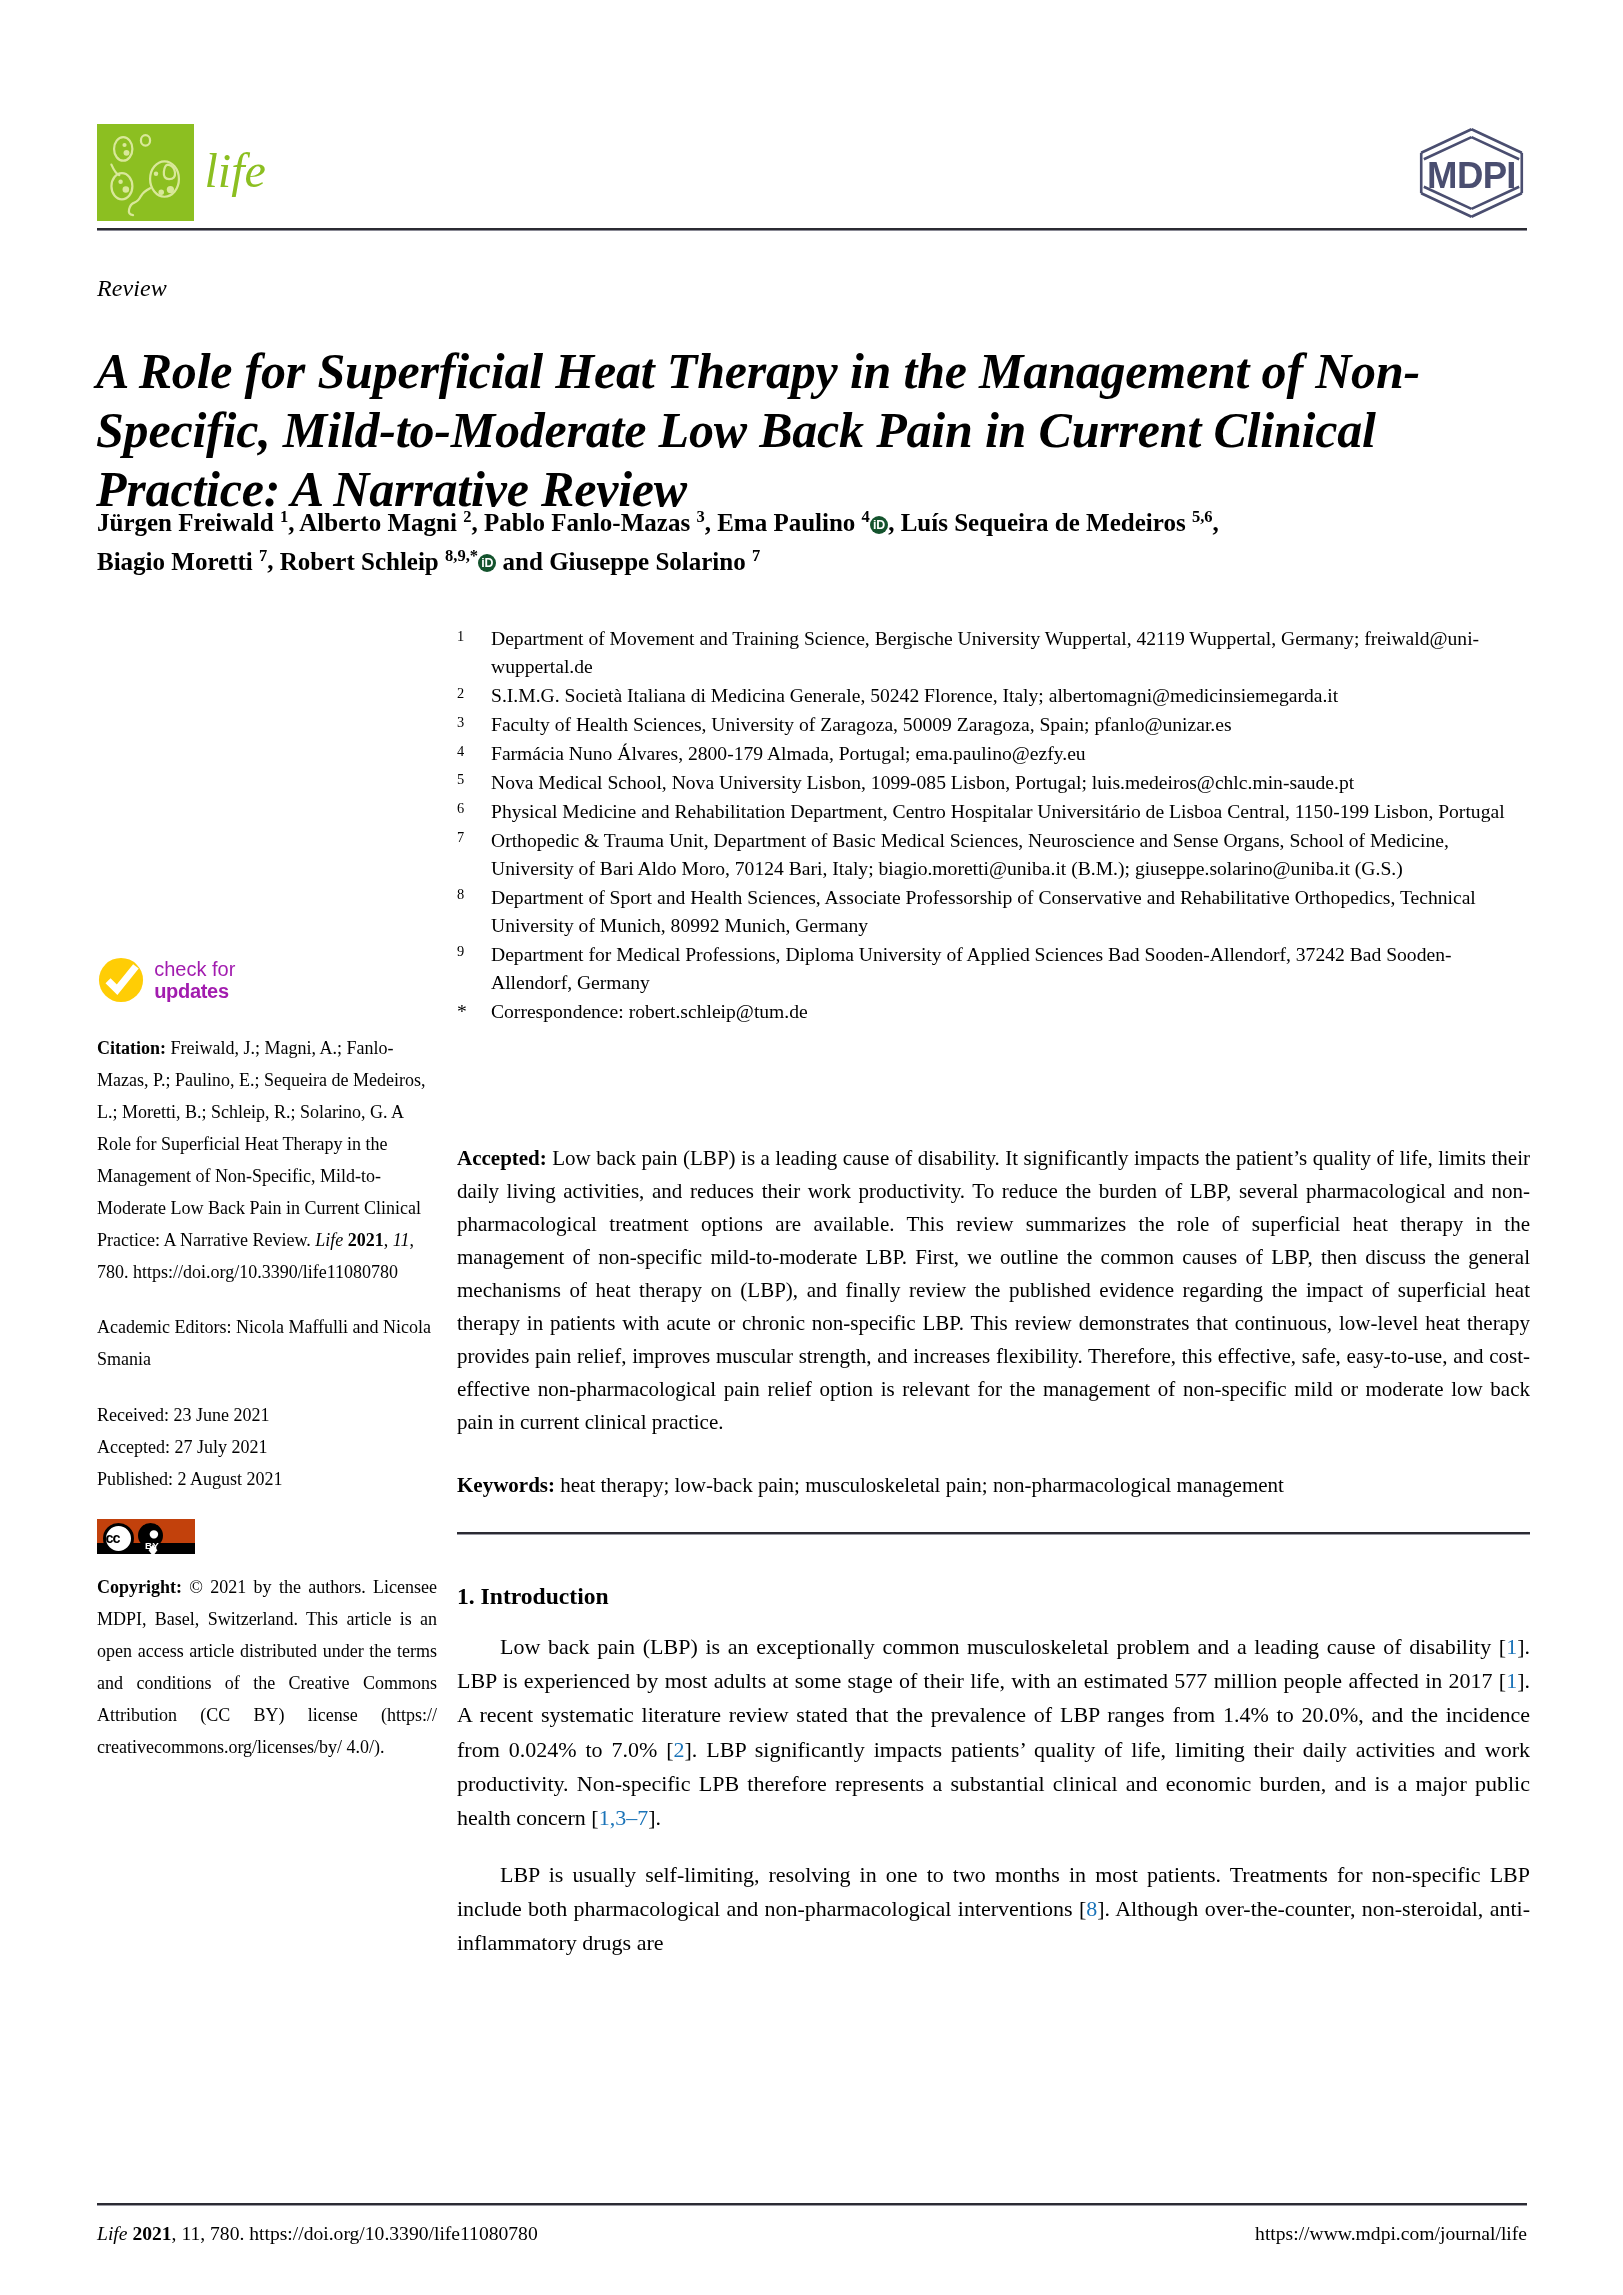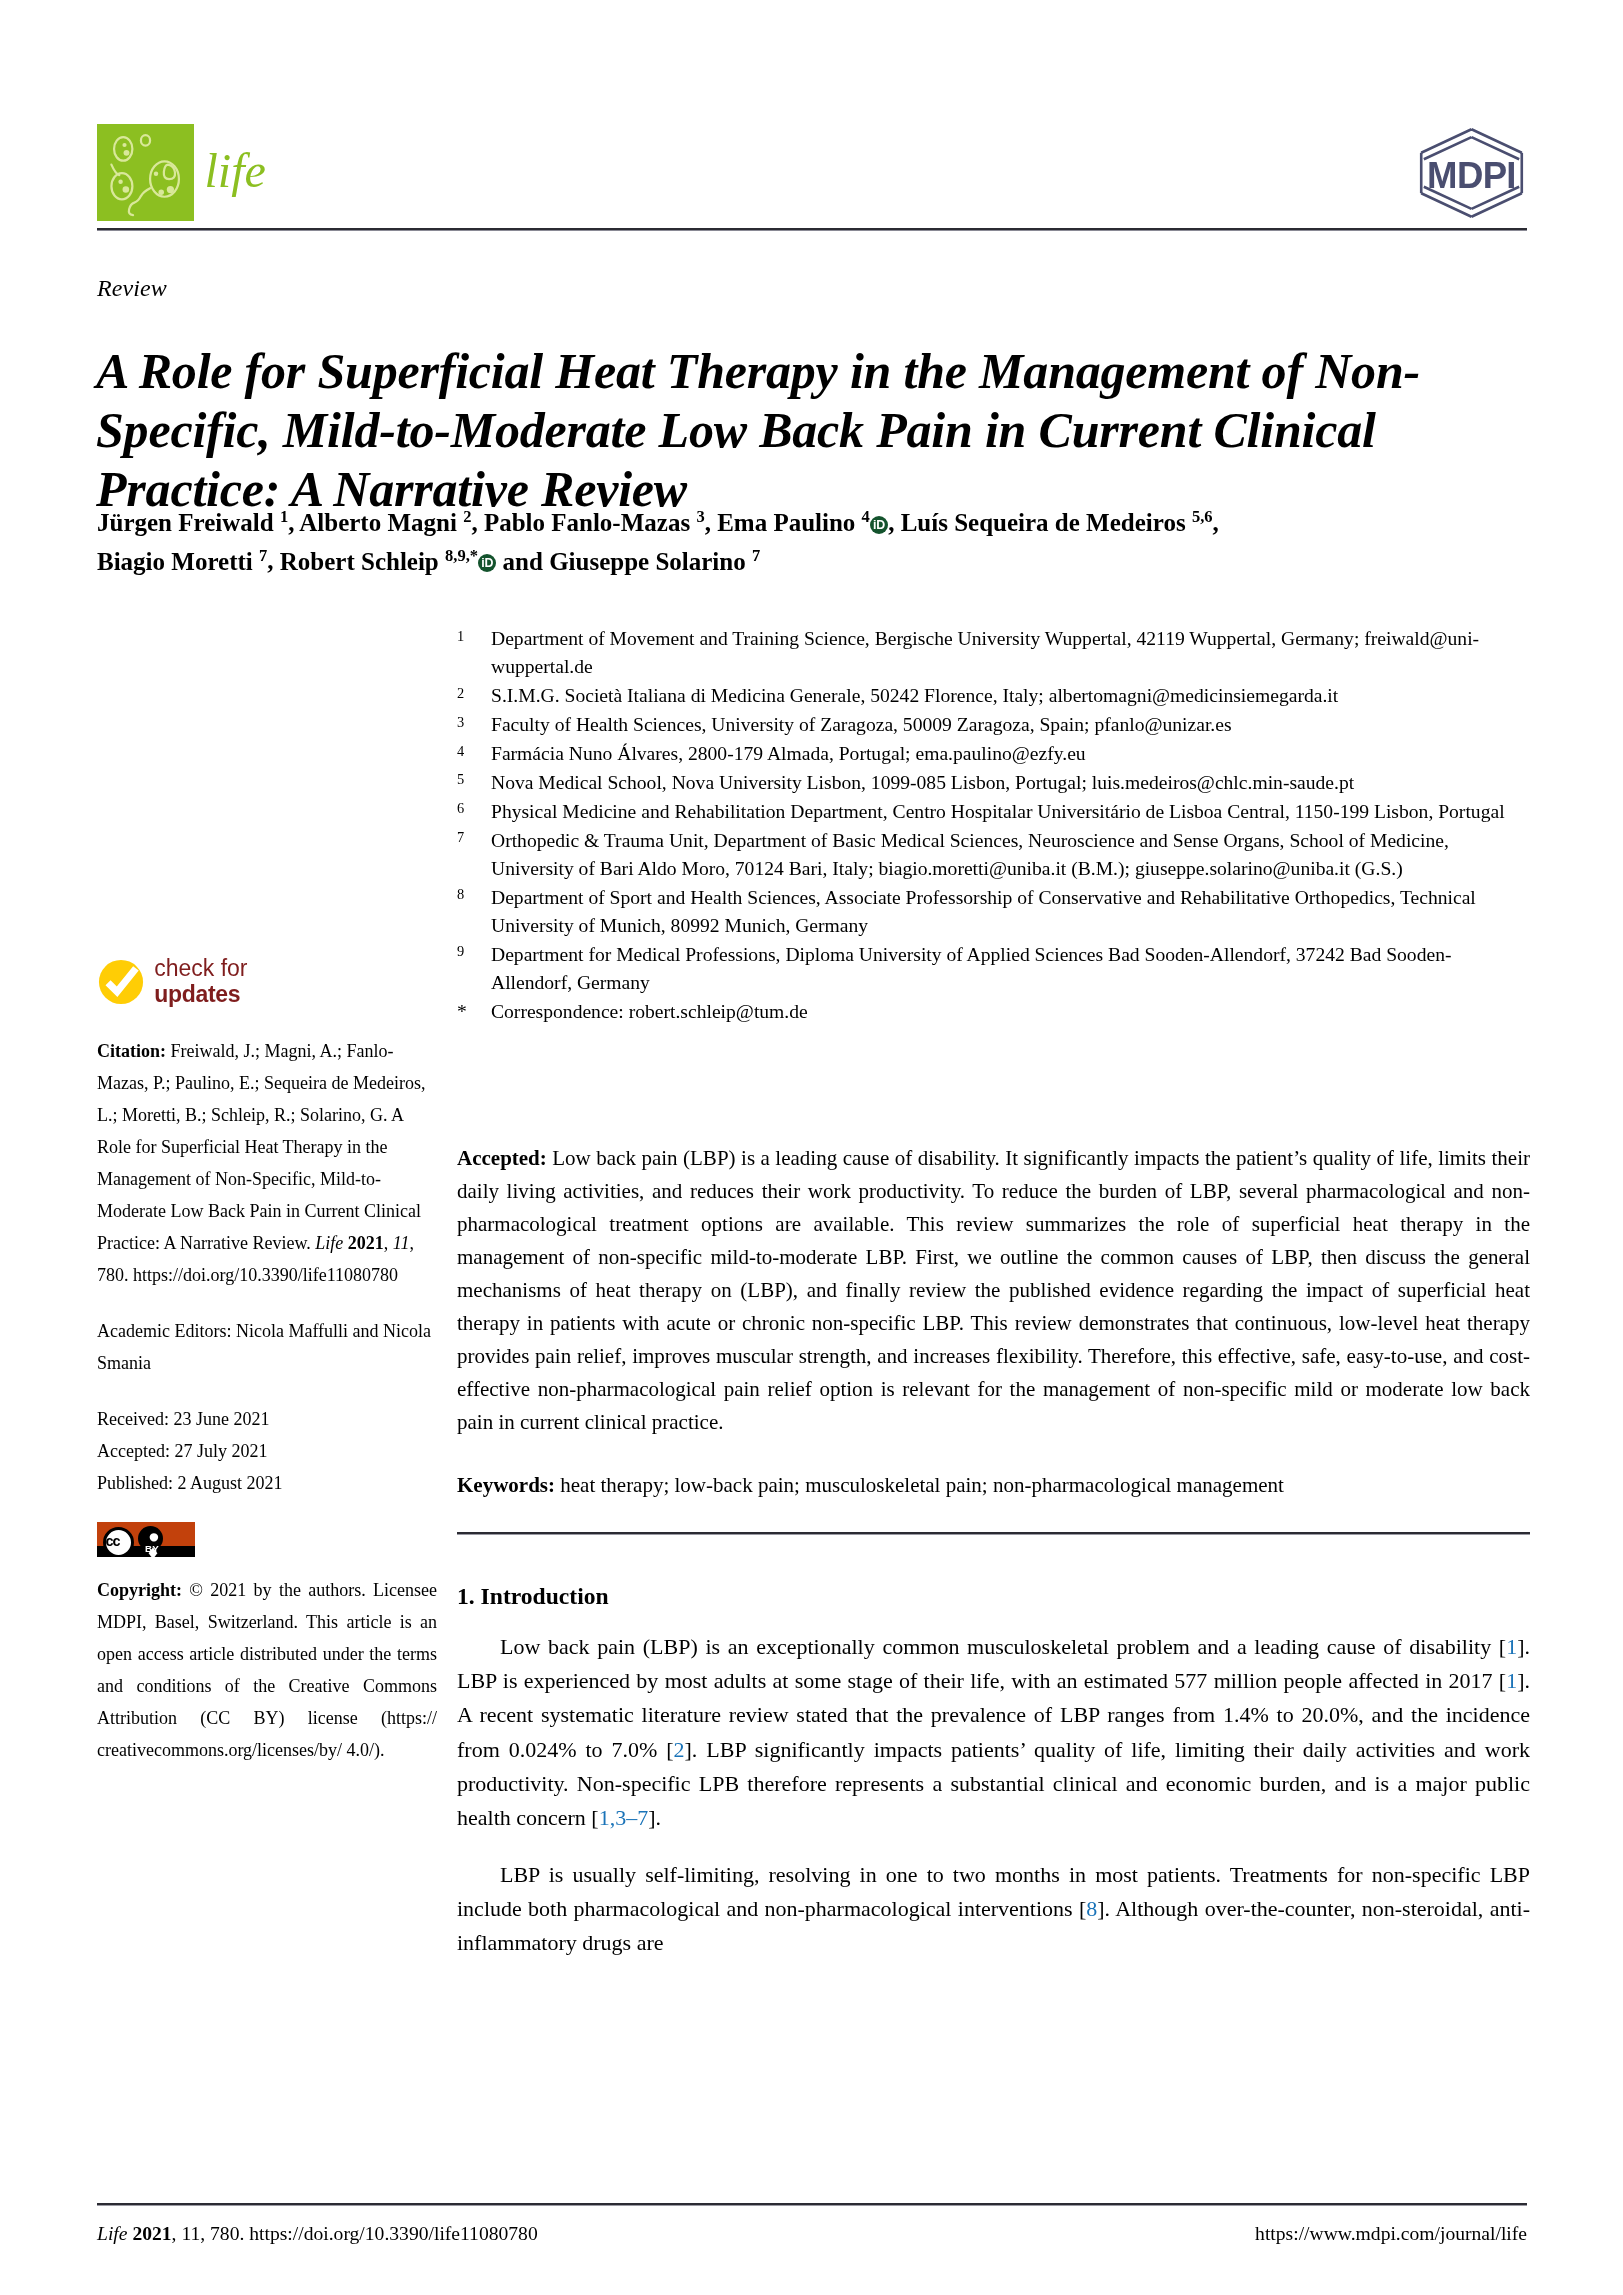--- a/index.html
+++ b/index.html
@@ -139,23 +139,23 @@
     align-items: center;
     gap: 9.2px;
     margin-bottom: 27.5px;
   }
   .cfu-badge {
     width: 48px; height: 48px;
     position: relative;
   }
   .cfu-text {
     font-family: "Liberation Sans", sans-serif;
-    font-size: 23px;
+    font-size: 20px;
     line-height: 1.12;
-    color: #7f1d1d;
+    color: #a21caf;
   }
   .cfu-text .b { font-weight: bold; letter-spacing: -0.3px; }
 
   .sb-block { margin-bottom: 23.6px; }
   .sb-block b { font-weight: bold; }
   .sb-block i { font-style: italic; }
   .sb-dates div { }
 
   .cc-badge {
     width: 98px; height: 35px;

